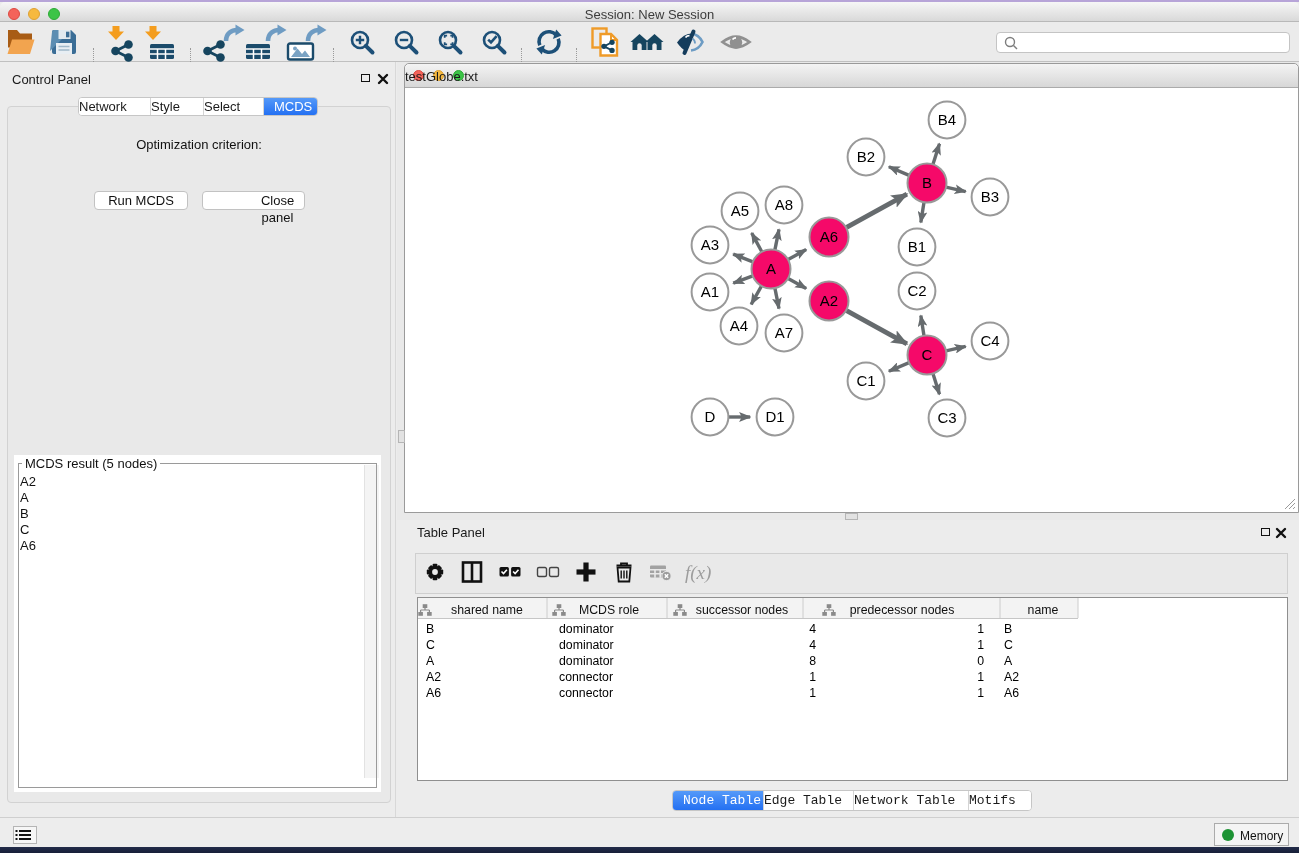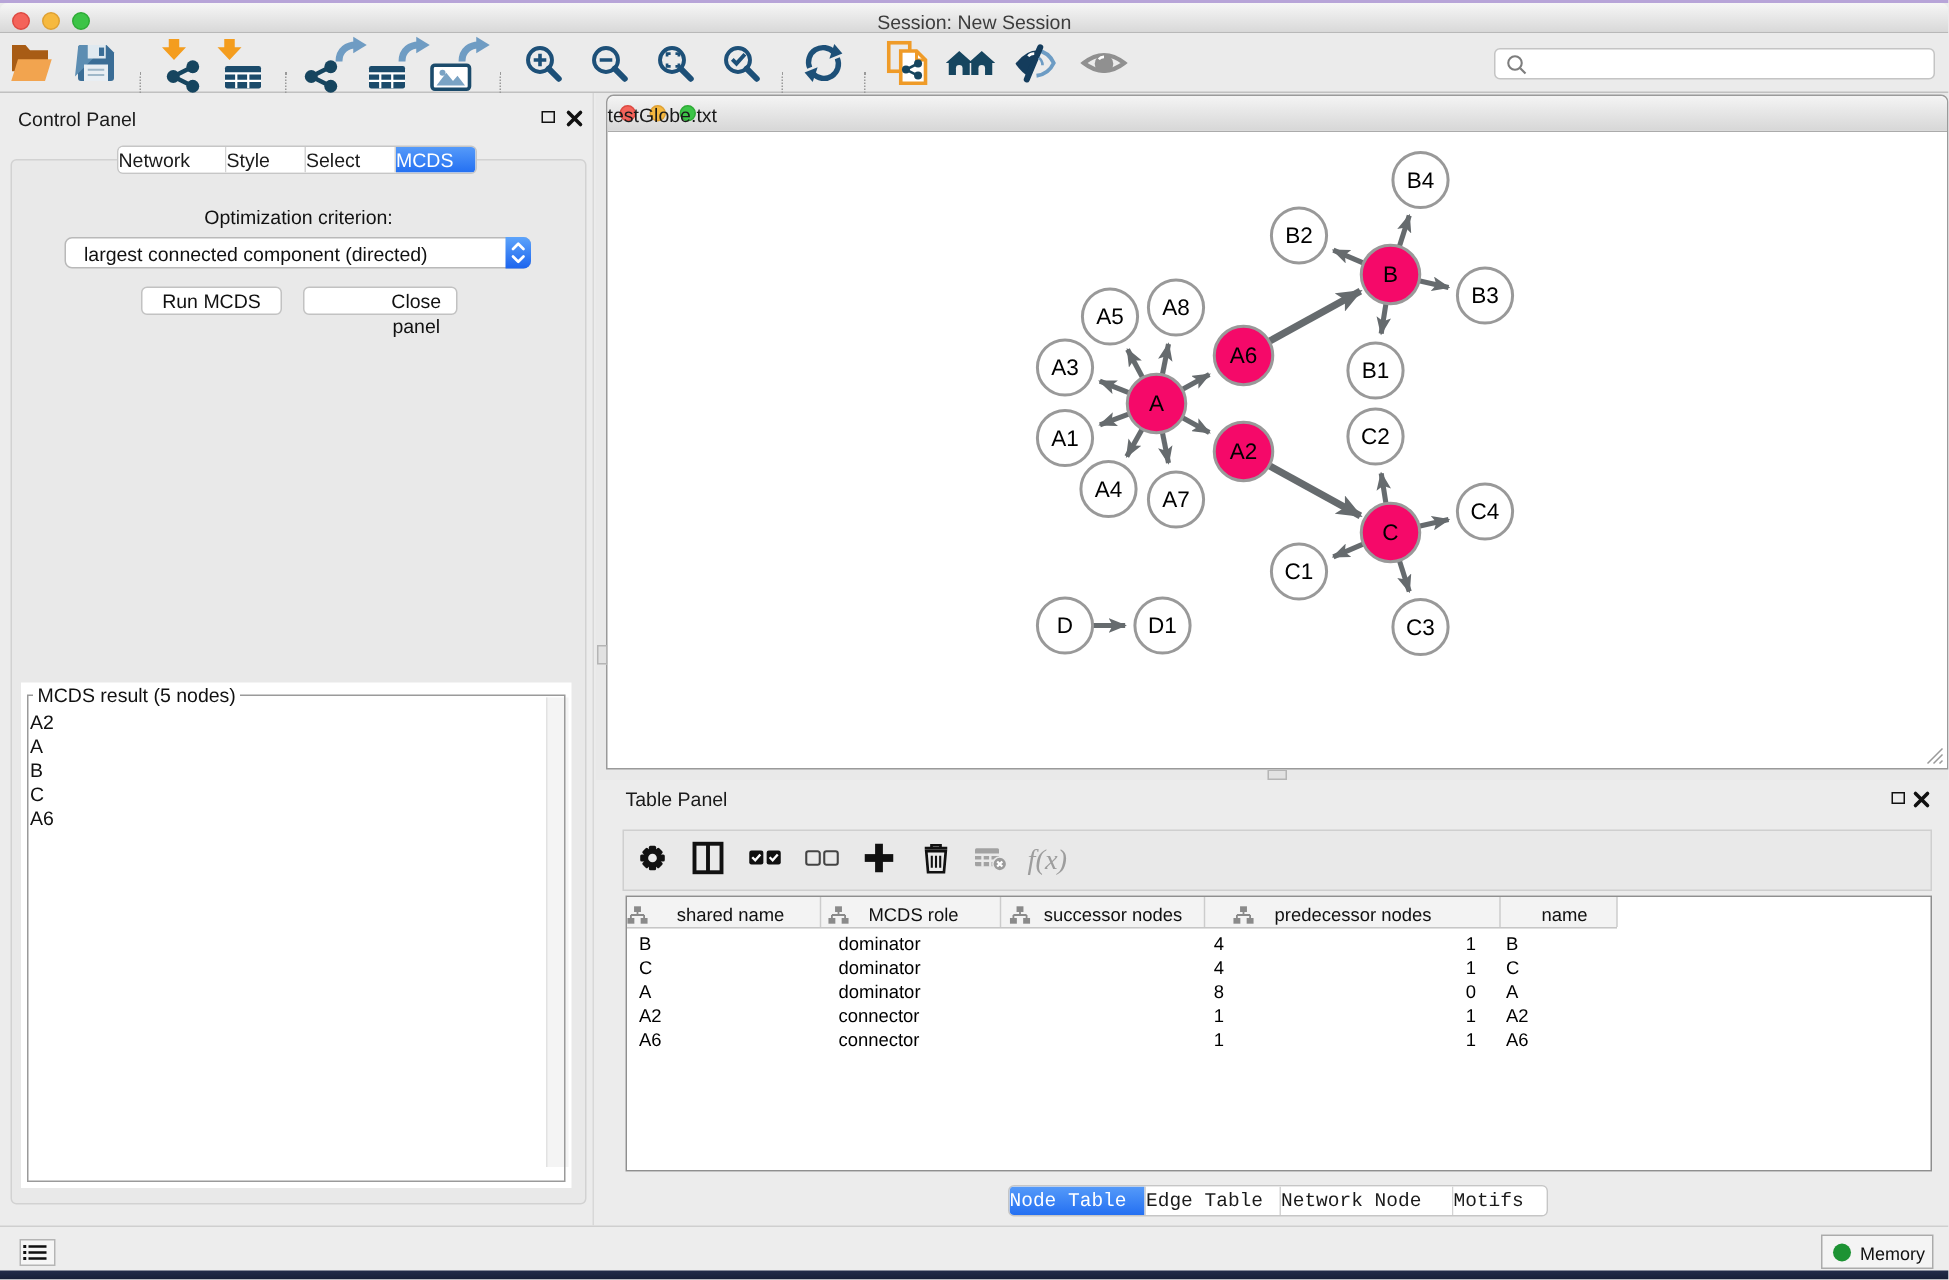--- a/index.html
+++ b/index.html
@@ -19,21 +19,21 @@
 .tbsep { top:26px; width:1px; height:32px; border-left:1px dotted #9a9a9a; }
 .searchbox { left:996px; top:10px; width:294px; height:21px; background:#fff; border:1px solid #c4c4c4; border-radius:4px; }
 
 .cp { left:0; top:62px; width:396px; height:755px; background:#ececec; border-right:1px solid #d8d8d8; }
 .cp-title { left:12px; top:10px; font-size:13px; color:#1a1a1a; }
 .float-ic { width:9px; height:8px; border:1.5px solid #111; }
 .panel-inner { left:7px; top:44px; width:384px; height:697px; background:#e9e9e9; border:1px solid #d2d2d2; border-radius:4px; }
 .tabs { left:78px; top:35px; height:19px; display:flex; border:1px solid #c6c6c6; border-radius:4px; background:#fff; overflow:hidden; }
 .tab { font-size:13px; color:#1a1a1a; text-align:left; line-height:18px; border-right:1px solid #d4d4d4; background:#fff; }
 .tab.last { border-right:none; }
-.tab.sel { background:linear-gradient(#559af9,#2470f2); color:#fff; }
+.tab.sel { background:linear-gradient(#559af9,#2470f2); color:#fff;padding-left:10px; }
 .opt-label { width:384px; left:7px; top:75px; text-align:center; font-size:13px; color:#111; }
 .dropdown { left:43px; top:96px; width:311px; height:21px; background:#fff; border:1px solid #b9b9b9; border-radius:5px; }
 .dd-text { left:12px; top:3px; font-size:13px; color:#111; }
 .dd-btn { right:-1px; top:-1px; width:17px; height:21px; border-radius:0 5px 5px 0; background:linear-gradient(#5da4fb,#1c64ee); }
 .btn { height:19px; background:#fff; border:1px solid #c2c2c2; border-radius:4px; font-size:13px; color:#111; text-align:center; line-height:17px; }
 .resultbox { left:14px; top:393px; width:367px; height:337px; background:#fff; }
 .fieldset { left:4px; top:8px; width:359px; height:325px; border:1px solid #9a9a9a; }
 .fs-label { left:8px; top:1px; background:#fff; padding:0 3px; font-size:13px; color:#111; }
 .fs-list { left:6px; top:19px; font-size:13px; color:#111; line-height:16px; }
 .fs-scroll { right:2px; top:10px; width:15px; height:313px; background:#f4f4f4; border-left:1px solid #e2e2e2; }
@@ -192,29 +192,20 @@
         <path d="M2 2 L10 10 M10 2 L2 10" stroke="#111" stroke-width="2.4" stroke-linecap="round"></path>
       </svg>
   <div class="abs panel-inner"></div>
   <div class="abs tabs">
     <div class="tab" style="width:72px">Network</div>
     <div class="tab" style="width:53px">Style</div>
     <div class="tab" style="width:60px">Select</div>
     <div class="tab sel last" style="width:53px">MCDS</div>
   </div>
   <div class="abs opt-label">Optimization criterion:</div>
-  <div class="abs dropdown">
-    <div class="abs dd-text">largest connected component (directed)</div>
-    <div class="abs dd-btn">
-          <svg width="17" height="21" style="position:absolute;left:0;top:0">
-            <path d="M5 8 L8.5 4.5 L12 8" stroke="#fff" stroke-width="1.8" fill="none" stroke-linecap="round" stroke-linejoin="round"></path>
-            <path d="M5 13 L8.5 16.5 L12 13" stroke="#fff" stroke-width="1.8" fill="none" stroke-linecap="round" stroke-linejoin="round"></path>
-          </svg>
-        </div>
-  </div>
   <div class="abs btn" style="left:94px;top:129px;width:94px;">Run MCDS</div>
   <div class="abs btn" style="left:202px;top:129px;width:103px;padding-left:48px;">Close panel</div>
   <div class="abs resultbox">
     <div class="abs fs-scroll"></div>
     <div class="abs fieldset"></div>
     <div class="abs fs-label">MCDS result (5 nodes)</div>
     <div class="abs fs-list">A2<br>A<br>B<br>C<br>A6</div>
   </div>
 </div>
 
@@ -416,21 +407,21 @@
         <text x="144" y="101">connector</text>
         <text x="401" y="101" text-anchor="end">1</text>
         <text x="569" y="101" text-anchor="end">1</text>
         <text x="589" y="101">A6</text>
 </g>
 </svg>
 
 <div class="abs tabs" style="left:672px;top:790px;height:21px;font-family:Liberation Mono, monospace;">
   <div class="tab sel" style="line-height:20px;width:91px;">Node Table</div>
   <div class="tab" style="line-height:20px;width:90px;">Edge Table</div>
-  <div class="tab" style="line-height:20px;width:115px;">Network Node</div>
+  <div class="tab" style="line-height:20px;width:115px;">Network Table</div>
   <div class="tab last" style="line-height:20px;width:62px;">Motifs</div>
 </div>
 
 <div class="abs" style="left:0;top:817px;width:1299px;height:30px;background:#ededed;border-top:1px solid #cfcfcf;">
   <div class="abs" style="left:13px;top:8px;width:24px;height:18px;background:#f6f6f6;border:1px solid #b5b5b5;">
     <svg width="22" height="16" style="position:absolute;left:0;top:0">
           <g stroke="#111" stroke-width="1.8">
             <path d="M5 4 h12 M5 8 h12 M5 12 h12"></path>
           </g>
           <g fill="#111">

